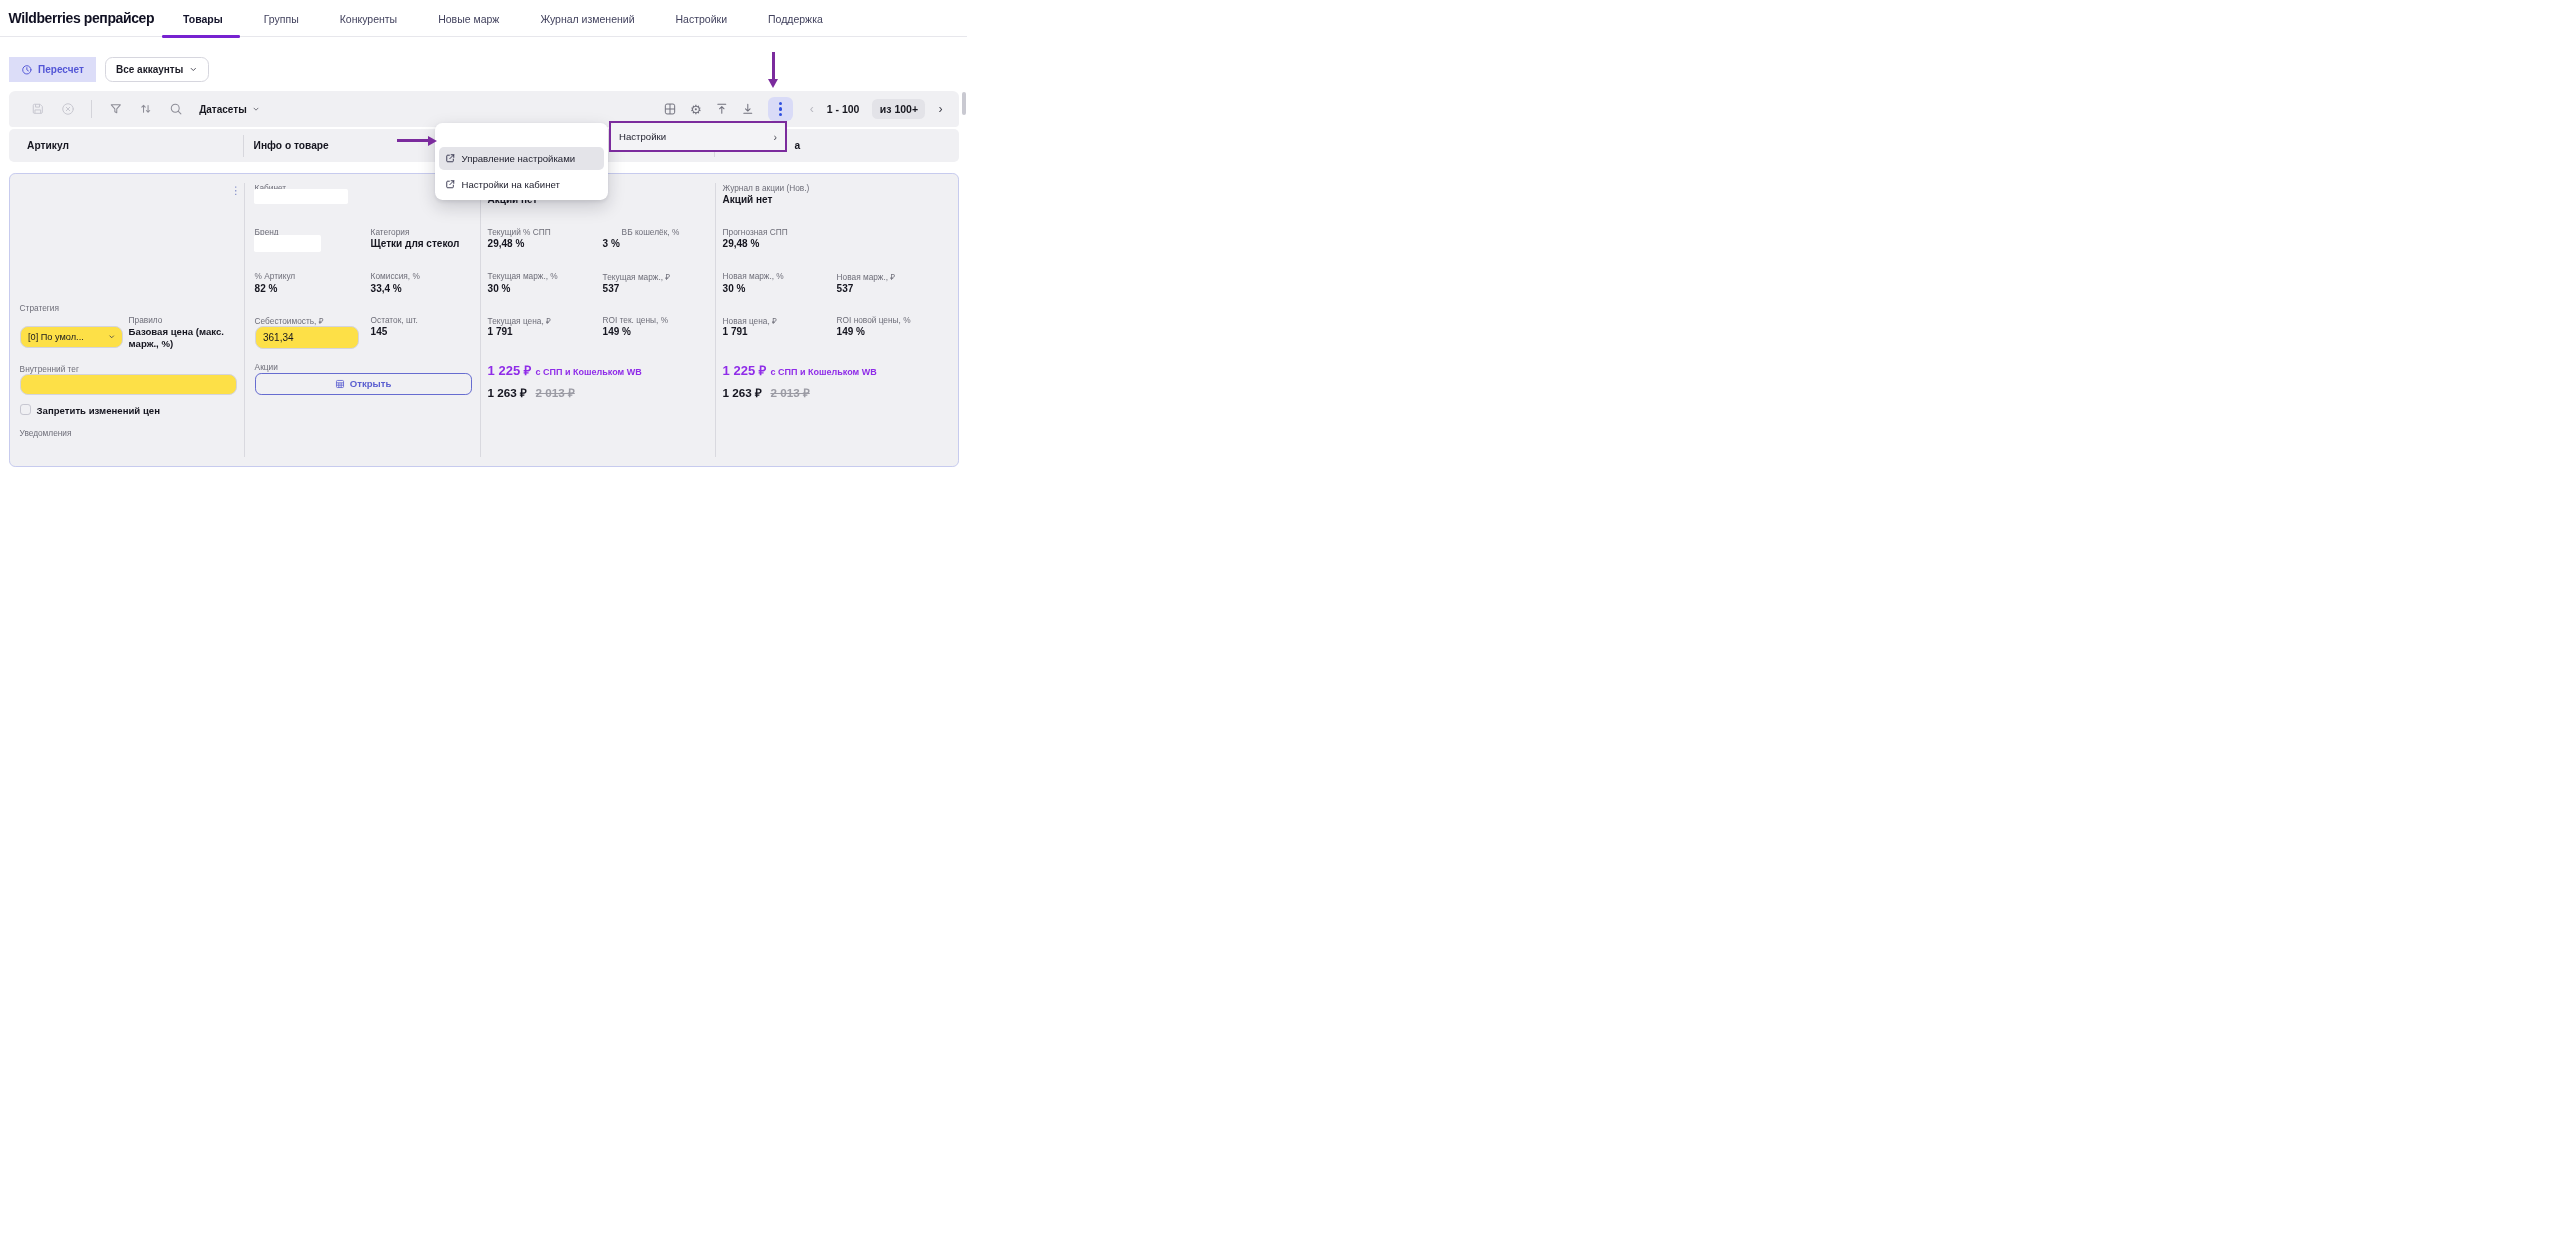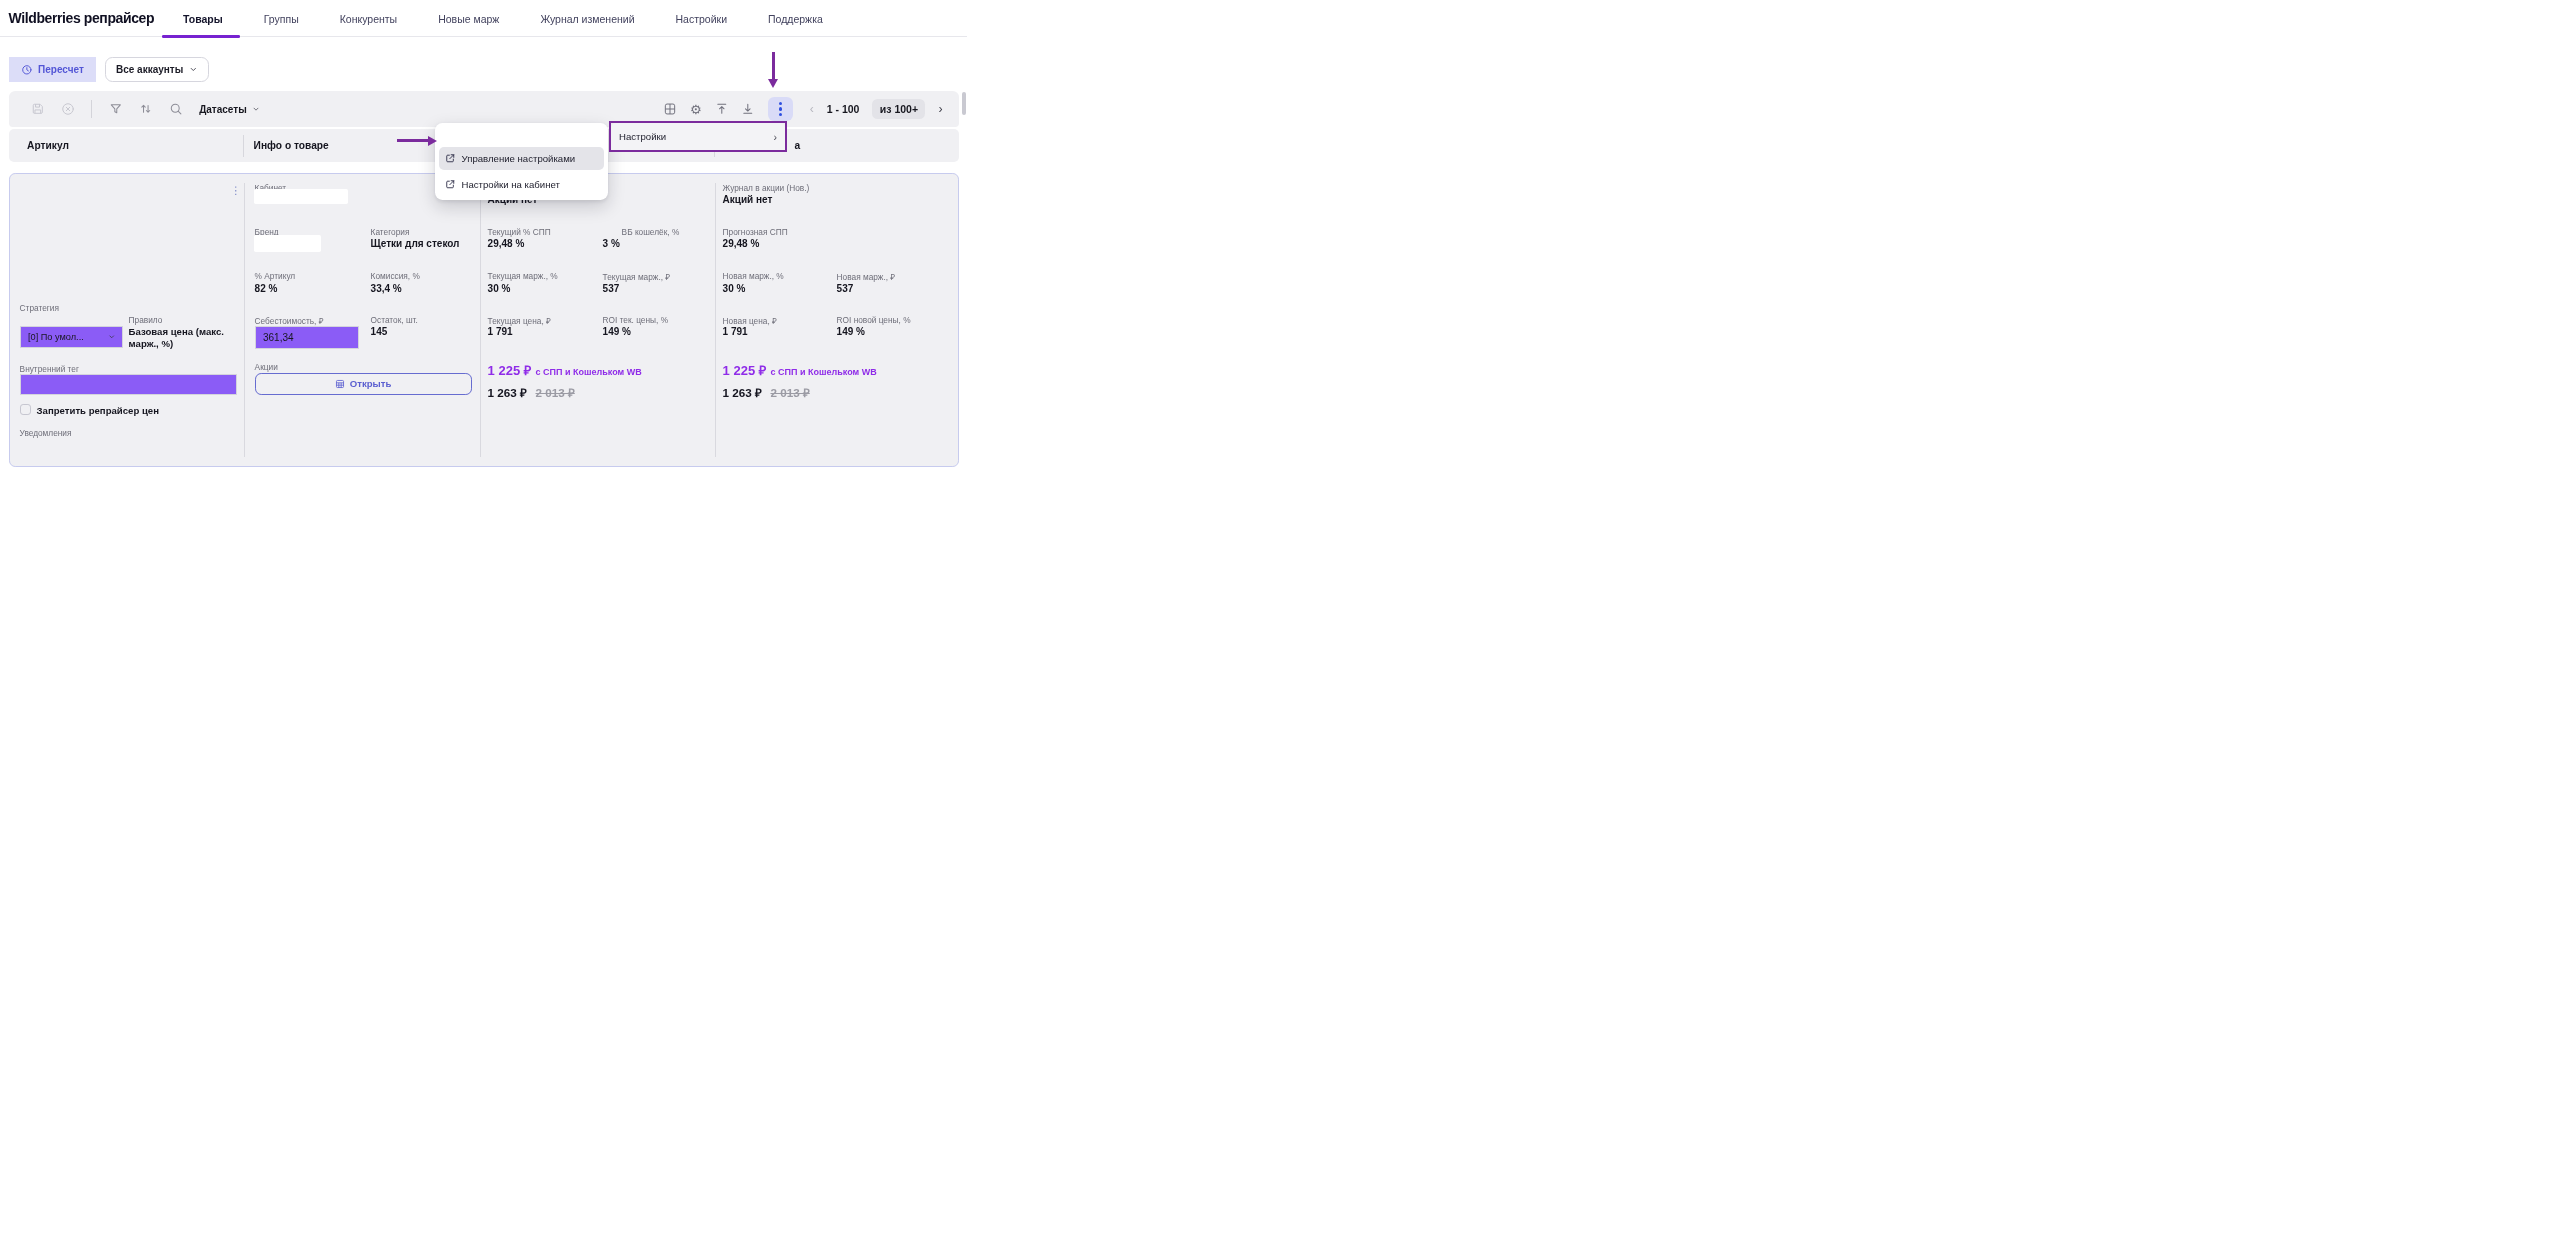--- a/index.html
+++ b/index.html
@@ -55,21 +55,21 @@
   .th-div { position:absolute; top:6.2px; height:22px; width:0.6px; background:#d7d7dd; }
 
   
   .card { position:absolute; left:8.6px; top:173px; width:950px; height:294px;
           background:#f0f0f3; border:0.9px solid #c7cbee; border-radius:6.2px; }
   .col-div { position:absolute; top:8.6px; bottom:8.6px; width:0.6px; background:#d9d9df; }
   .lbl { position:absolute; font-size:8.3px; color:#6e6e79; white-space:nowrap; }
   .val { position:absolute; font-size:10px; font-weight:700; color:#15151f; white-space:nowrap; }
   .redact { position:absolute; background:#fff; border-radius:1.8px; }
   .drag-dots { position:absolute; left:221px; top:10px; color:#5565b5; font-size:10.5px; opacity:.75; }
-  .select, .tinput { position:absolute; background:#8b5cf6; border:0.6px solid #d4d4dc; border-radius:0;
+  .select, .tinput { position:absolute; background:#fde047; border:0.6px solid #d4d4dc; border-radius:8px;
              font-size:9.2px; color:#17171f; font-family:"Liberation Sans",sans-serif; }
   .select { display:flex; align-items:center; justify-content:space-between; padding:0 6.2px 0 7.4px;
             font-weight:500; cursor:pointer; }
   .rule-val { position:absolute; font-size:9.6px; font-weight:700; color:#15151f; line-height:11.7px; }
   .checkbox { position:absolute; width:11px; height:11px; border:0.9px solid #c6c6d0;
               border-radius:3.1px; background:#f0f0f3; cursor:pointer; }
   .chk-label { position:absolute; font-size:9.6px; font-weight:600; color:#15151f; }
   .open-btn { position:absolute; height:21.6px; border:1px solid #666cd0; border-radius:6.2px;
               background:transparent; display:flex; align-items:center; justify-content:center; gap:5px;
               color:#5b5fd0; font-size:9.6px; font-weight:600; cursor:pointer;
@@ -240,21 +240,21 @@
         <svg width="7.4" height="7.4" viewBox="0 0 24 24" fill="none" stroke="#3a3a46" stroke-width="2.6" stroke-linecap="round">
             <path d="M6 9.5l6 6 6-6"></path>
           </svg>
       </span>
     </div>
     <span class="lbl" style="left:119px; top:141px;">Правило</span>
     <div class="rule-val" style="left:119px; top:152px; width:112px;">Базовая цена (макс. марж., %)</div>
     <span class="lbl" style="left:10px; top:190px;">Внутренний тег</span>
     <input class="tinput" style="left: 10px; top: 200px; width: 217px; height: 21px; padding: 0px 7.4px;" value="">
     <span class="checkbox" style="left:10px; top:230px;"></span>
-    <span class="chk-label" style="left:27px; top:231px;">Запретить репрайсер цен</span>
+    <span class="chk-label" style="left:27px; top:231px;">Запретить изменений цен</span>
     <span class="lbl" style="left:10px; top:254px;">Уведомления</span>
 
     <span class="lbl" style="left:245px; top:8.6px;">Кабинет</span>
     <div class="redact" style="left:244px; top:15px; width:94px; height:15px;"></div>
     <span class="lbl" style="left:245px; top:53px;">Бренд</span>
     <div class="redact" style="left:244px; top:61px; width:67px; height:16.6px;"></div>
     <span class="lbl" style="left:361px; top:53px;">Категория</span>
     <span class="val" style="left:361px; top:64px;">Щетки для стекол</span>
     <span class="lbl" style="left:245px; top:97px;">% Артикул</span>
     <span class="val" style="left:245px; top:109px;">82 %</span>

